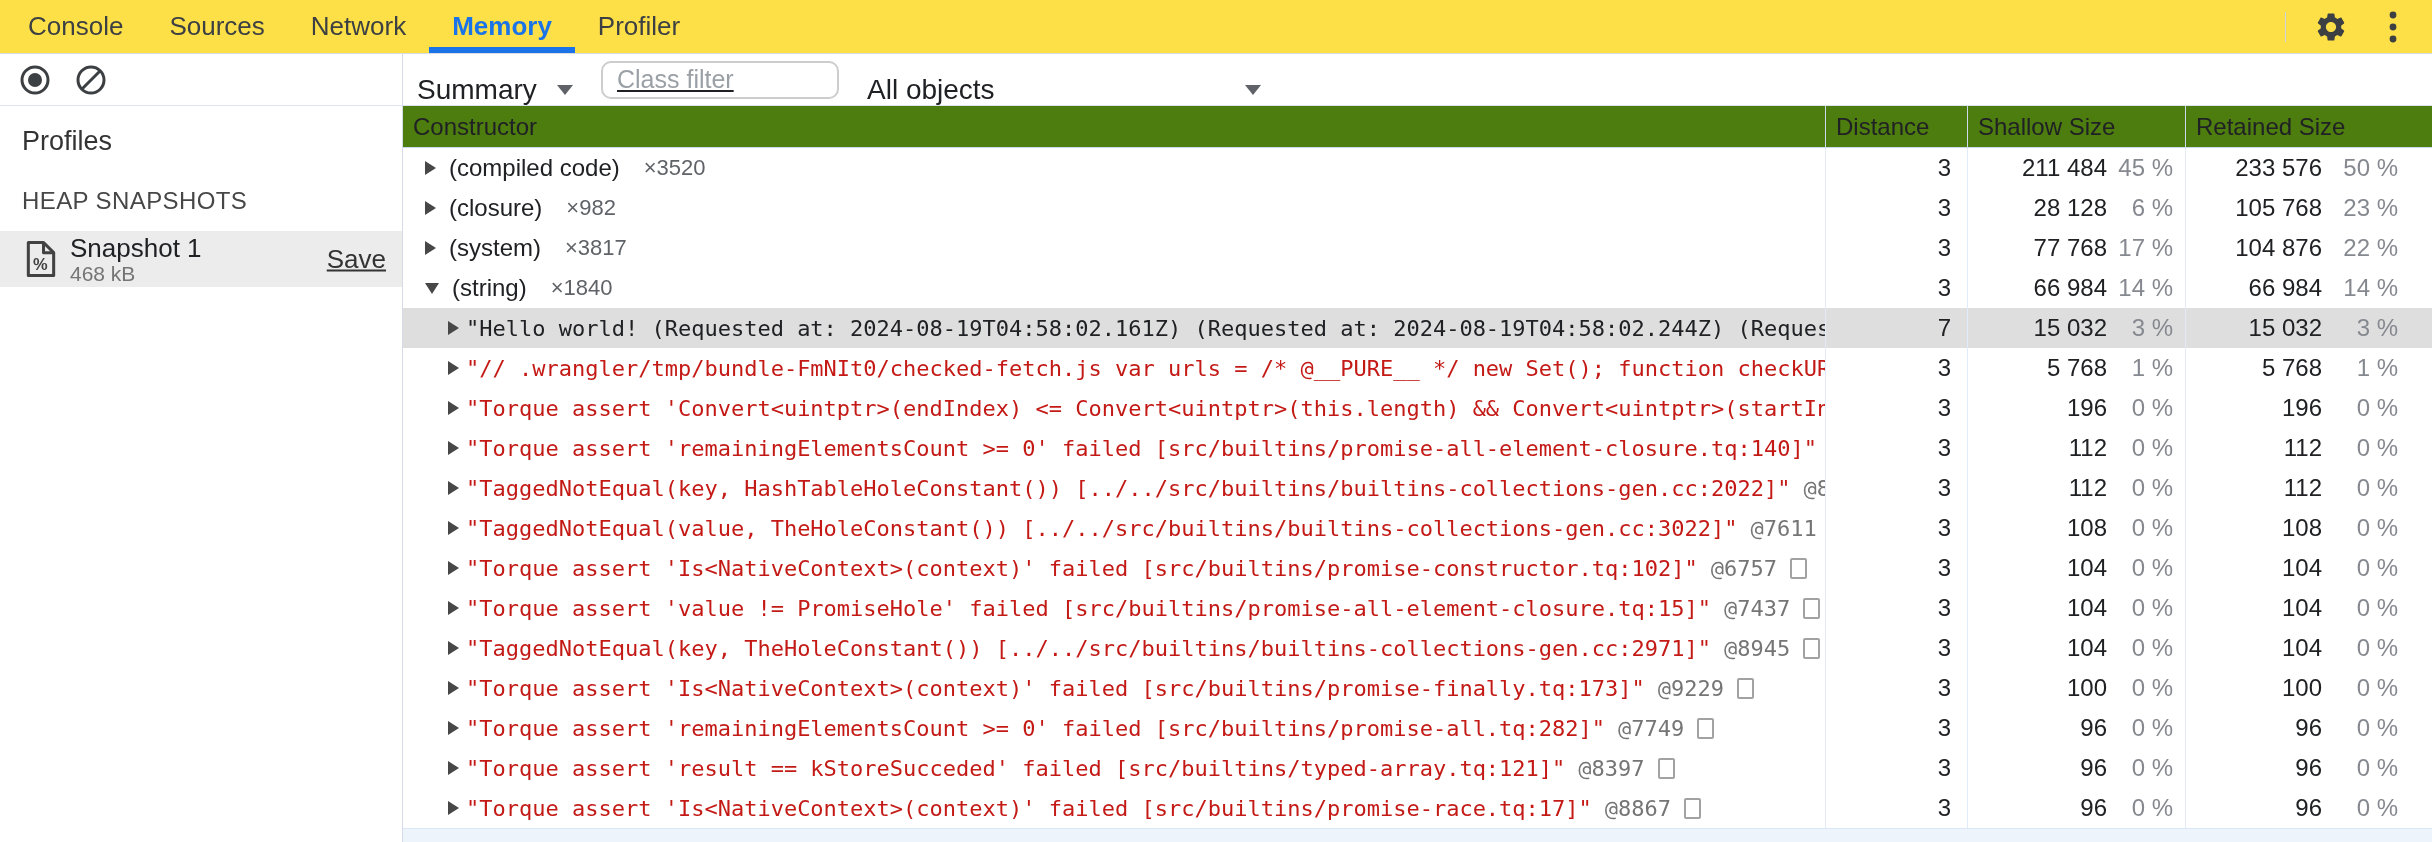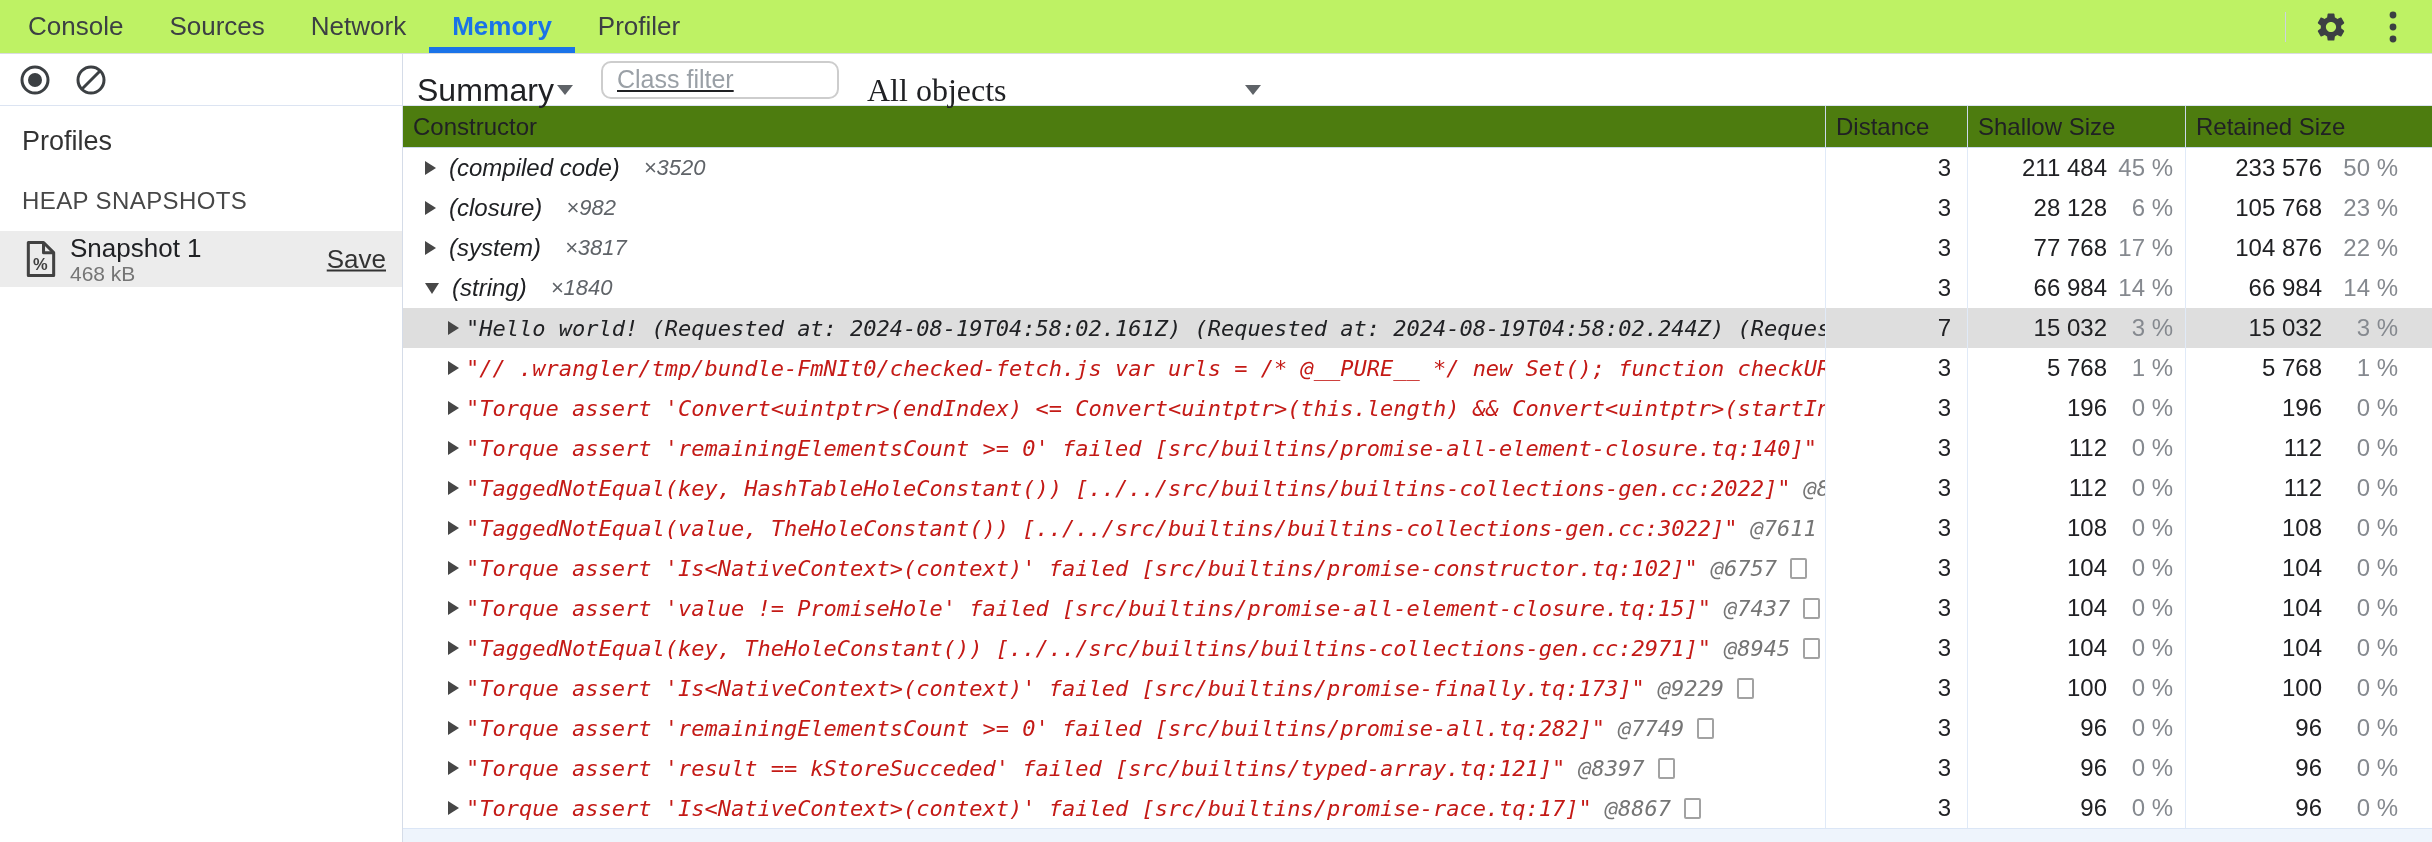--- a/index.html
+++ b/index.html
@@ -1,21 +1,21 @@
 <!DOCTYPE html>
 <html><head>
 <meta charset="utf-8">
 <style>
   * { box-sizing: border-box; margin: 0; padding: 0; }
   body { background:#fff; font-family:"Liberation Sans", sans-serif; }
   .screen { position:relative; width:2432px; height:842px; background:#fff; overflow:hidden; }
 
   
   .tabbar { position:absolute; top:0; left:0; width:2432px; height:54px;
-            background:#bef264; border-bottom:1px solid #dadce0; display:flex; align-items:stretch; }
+            background:#fde047; border-bottom:1px solid #dadce0; display:flex; align-items:stretch; }
   .tabs { display:flex; align-items:stretch; padding-left:5px; }
   .tab { display:flex; align-items:center; padding:0 23px; font-size:26px; color:#3c4043; position:relative; cursor:default; }
   .tab.selected { color:#1a73e8;font-weight:bold; }
   .tab.selected::after { content:""; position:absolute; left:0; right:0; bottom:0; height:6px; background:#1a73e8; }
   .tabbar-right { margin-left:auto; display:flex; align-items:center; gap:28px; padding-right:22px; }
   .tabbar-divider { width:1px; height:30px; background:#ccd3df; }
 
   
   .sidebar { position:absolute; top:54px; left:0; width:403px; bottom:0; background:#fff;
              border-right:1px solid #d5dce8; }
@@ -28,44 +28,44 @@
                    padding-left:24px; position:relative; }
   .snap-text { margin-left:12px; display:flex; flex-direction:column; justify-content:center; }
   .snap-name { font-size:26px; color:#202124; line-height:28px; }
   .snap-size { font-size:21px; color:#757575; line-height:23px; }
   .snap-save { position:absolute; right:16px; top:50%; transform:translateY(-50%);
                font-size:26px; color:#333; text-decoration:underline; cursor:pointer; }
 
   
   .main { position:absolute; top:54px; left:403px; right:0; bottom:0; background:#fff; }
   .main-toolbar { height:52px; border-bottom:1px solid #dce4f2; display:flex; align-items:center; background:#fff; }
-  .select-ctrl { display:flex; align-items:center; justify-content:space-between; font-size:32px; color:#202124; cursor:default;margin-top:21px; }
+  .select-ctrl { display:flex; align-items:center; justify-content:space-between; font-size:28px; color:#202124; cursor:default;margin-top:21px; }
   .view-select { width:184px; padding:0 14px; }
-  .objects-select { width:420px; padding:0 12px 0 14px; margin-left:0;font-family:Liberation Serif, serif; }
+  .objects-select { width:420px; padding:0 12px 0 14px; margin-left:0; }
   .sel-arrow { width:0; height:0; border-left:8px solid transparent; border-right:8px solid transparent;
                border-top:10px solid #5f6368; }
   .filter-input { margin-left:14px; width:238px; height:38px; border:2px solid #cdcdcd; border-radius:10px;
                   font-family:"Liberation Sans", sans-serif; font-size:25px; color:#202124; padding:0 14px; outline:none;text-decoration:underline; }
   .filter-input::placeholder { color:#9aa0a6; }
 
   
   .grid-header { height:42px; background:#4d7c0f; border-bottom:1px solid #ccd9ec; display:flex; }
   .hc { display:flex; align-items:center; padding-left:10px; font-size:24px; color:#202124;
         white-space:nowrap; overflow:hidden; }
   .hc + .hc { border-left:1px solid #ccd9ec; }
   .w-con { width:1422px; }
   .w-dist { width:142px; }
   .w-shal { width:218px; }
   .w-ret  { width:247px; }
 
   .grid-body { background:#fff; }
   .row { height:40px; display:flex; }
   .row.selected { background:#dedede; }
   .cell { display:flex; align-items:center; overflow:hidden; white-space:pre; }
-  .c-con  { width:1422px;font-style:italic; }
+  .c-con  { width:1422px; }
   .c-dist { width:142px; justify-content:flex-end; padding-right:16px; font-size:24px; color:#202124;
             border-left:1px solid #e0eaf8; }
   .c-shal { width:218px; border-left:1px solid #e0eaf8; }
   .c-ret  { width:247px; border-left:1px solid #e0eaf8; }
   .num { flex:1; text-align:right; font-size:24px; color:#202124; white-space:pre; }
   .pct { text-align:right; font-size:24px; color:#85898f; white-space:pre; }
   .c-shal .pct { width:78px;  padding-right:12px; }
   .c-ret  .pct { width:110px; padding-right:34px; }
 
   .arrow { flex:none; width:0; height:0; }

